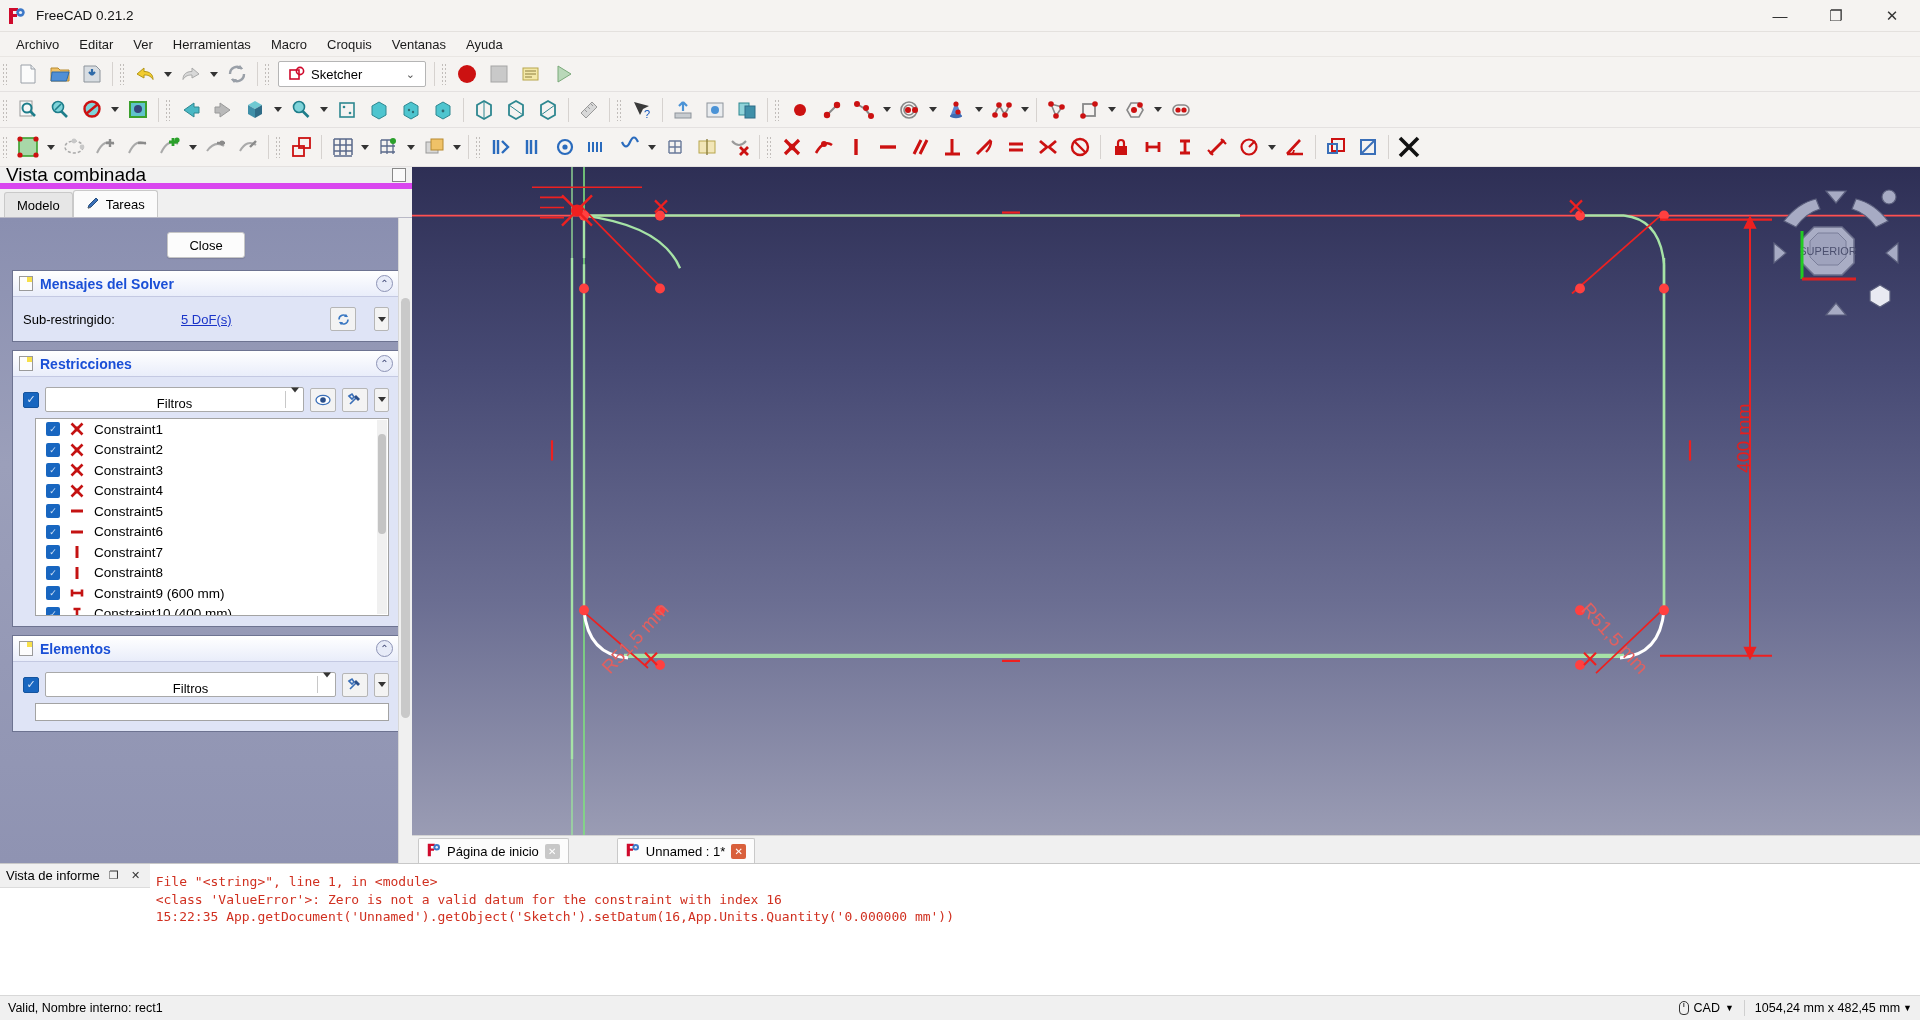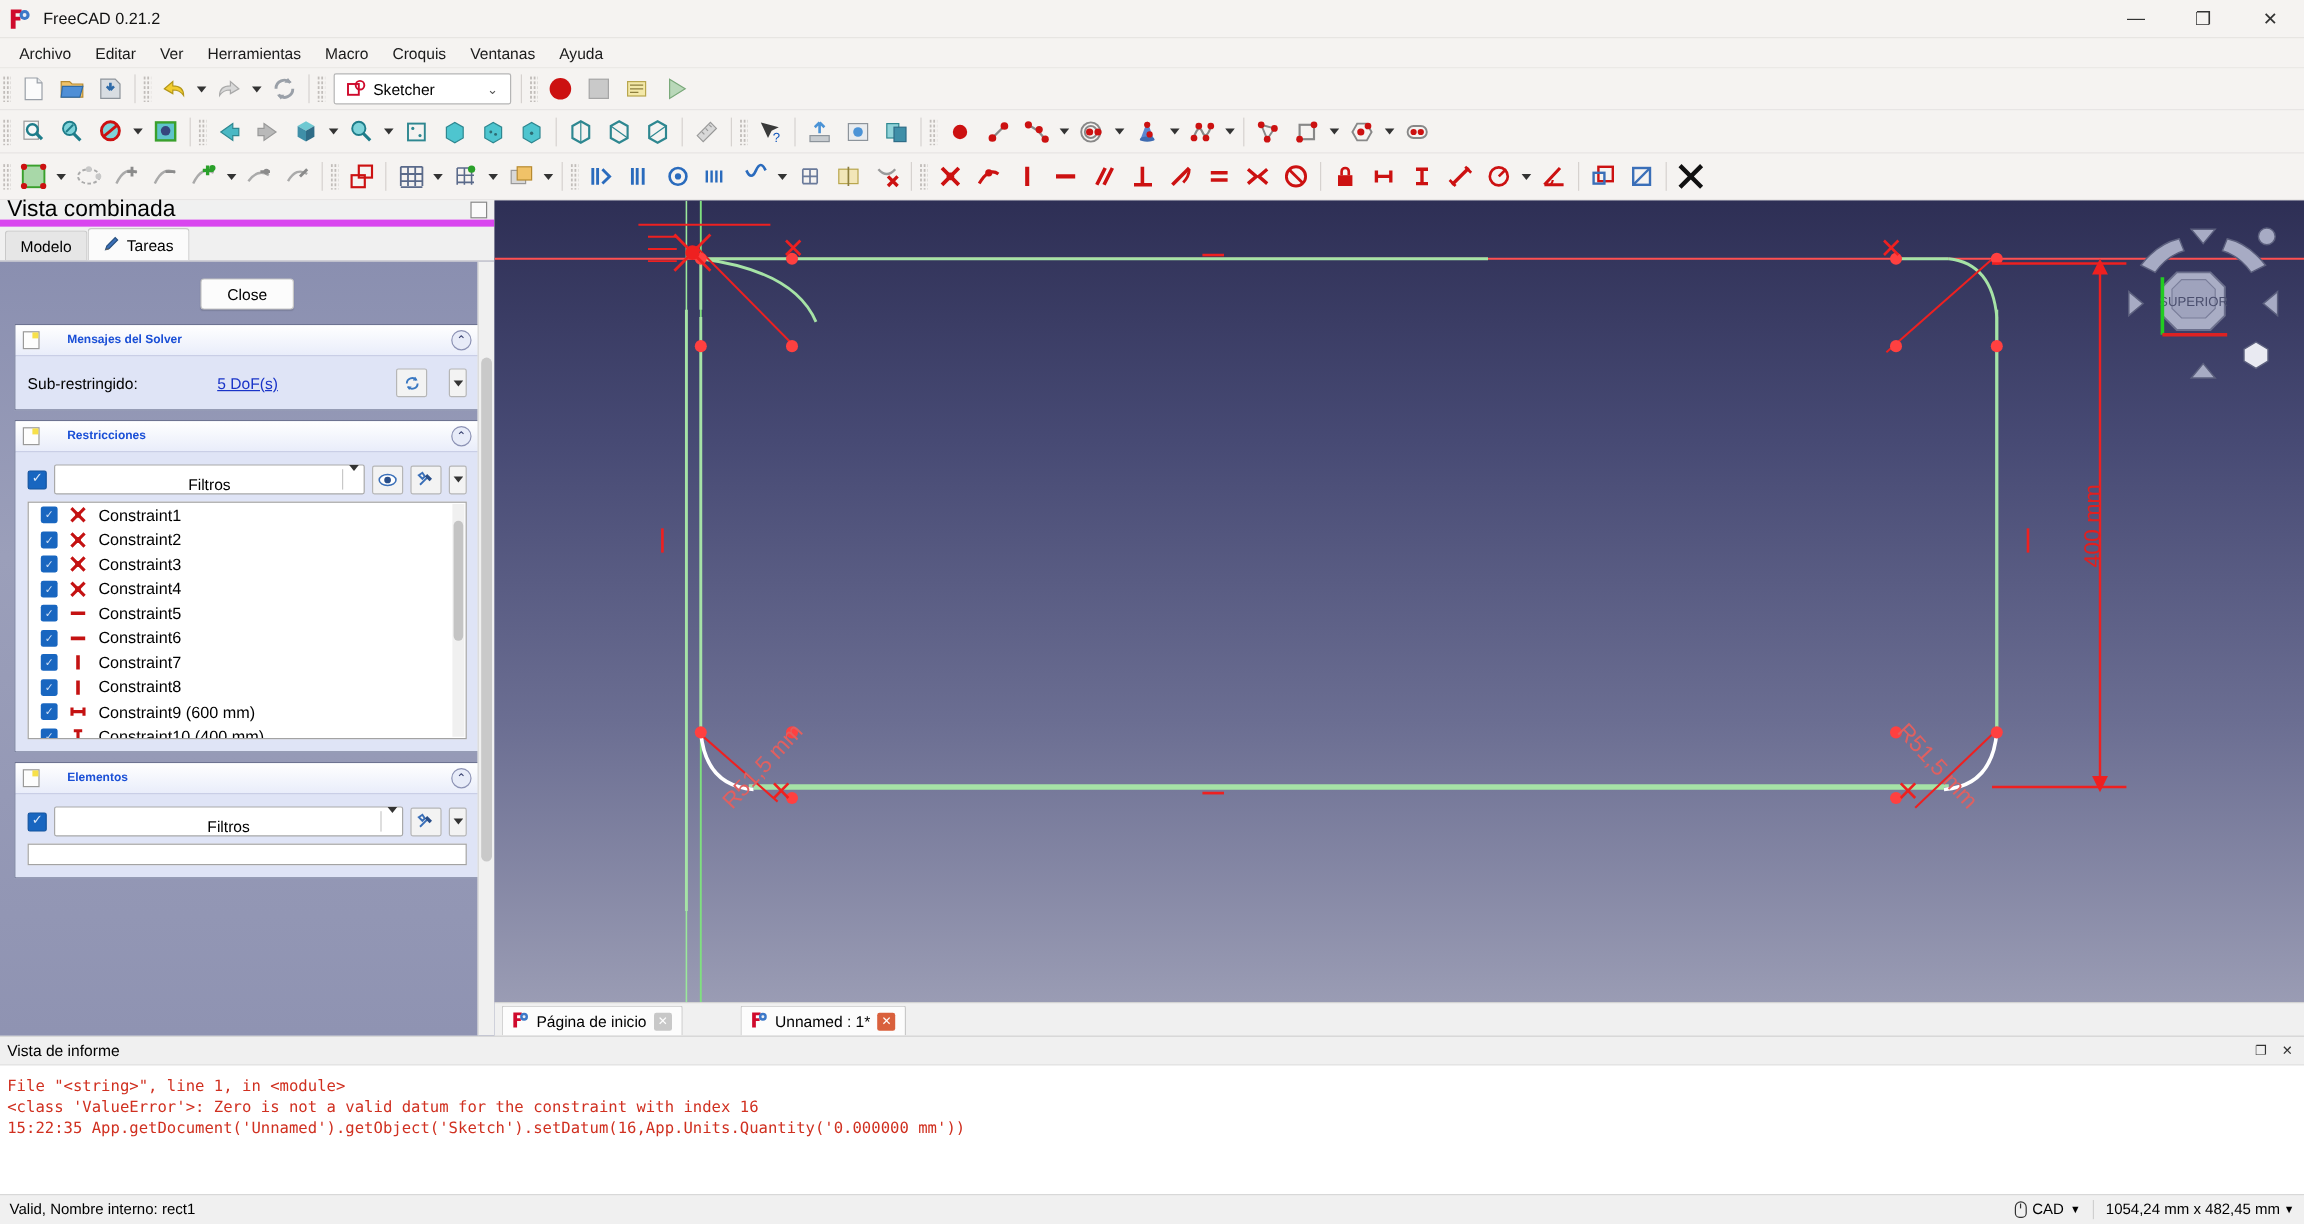--- a/index.html
+++ b/index.html
@@ -87,21 +87,21 @@
     min-width: 78px; height: 26px; background: #fcfcfc; border: 1px solid #c6c6c6;
     border-radius: 3px; display: flex; align-items: center; justify-content: center;
     font-size: 13px; box-shadow: 0 1px 1px rgba(0,0,0,.12);
   }
   .group { margin-bottom: 8px; border: 1px solid #6d7391; background: #dfe4f6; }
   .group-head {
     height: 26px; display: flex; align-items: center; gap: 7px; padding: 0 6px;
     background: linear-gradient(180deg,#ffffff 0%,#e9edfa 100%);
     border-bottom: 1px solid #c4c9e2;
   }
-  .group-head .gtitle { flex:1; color: #1a4fd6; font-weight: bold; font-size: 10px; margin-left: 16px; }
+  .group-head .gtitle { flex:1; color: #1a4fd6; font-weight: bold; font-size: 14px; }
   .note-icon {
     width: 14px; height: 15px; background: #fdfdfd; border: 1px solid #9a9a9a; position: relative;
   }
   .note-icon::after { content:""; position:absolute; right:0; top:0; width:5px; height:5px; background:#f7e04a; }
   .collapse-btn {
     width: 17px; height: 17px; border-radius: 50%; background: #e7ebf8; border: 1px solid #8d93b5;
     display:flex; align-items:center; justify-content:center; font-size: 10px; color:#3a4270;
   }
   .group-body { padding: 10px 10px; background: #dfe4f6; }
   .solver-row { display: flex; align-items: center; gap: 18px; }
@@ -119,21 +119,21 @@
     display: flex; align-items: center; justify-content: center; flex: 0 0 16px;
   }
   .cbx::after { content: "✓"; color: #dbe8f8; font-size: 11px; line-height: 1; }
   .filter-input {
     flex: 1; height: 25px; background: #fff; border: 1px solid #a9a9a9; border-radius: 2px;
     display: flex; align-items: flex-end; justify-content: center; position: relative; font-size: 13px;
   }
   .filter-input .fcaret { position: absolute; right: 4px; top: 50%; transform: translateY(-50%); }
   .filter-input .divline { position:absolute; right:17px; top:3px; bottom:3px; width:1px; background:#c8c8c8; }
   .list-box {
-    background: #fff; border: 1px solid #a3a3a3; height: 198px; overflow: hidden; position: relative;
+    background: #fff; border: 1px solid #a3a3a3; height: 198px; overflow: hidden; position: relative; margin-left: 12px;
   }
   .list-row { height: 20.5px; display: flex; align-items: center; gap: 8px; padding-left: 10px; font-size: 13.5px; }
   .mini-cbx {
     width: 14px; height: 14px; background: #1866c0; border-radius: 2px; flex: 0 0 14px;
     display:flex; align-items:center; justify-content:center;
   }
   .mini-cbx::after { content:"✓"; color:#cfe0f5; font-size:9px; }
   .cicon { width: 18px; flex: 0 0 18px; display: flex; align-items: center; justify-content: center; }
   .vscroll {
     position: absolute; right: 1px; top: 1px; bottom: 1px; width: 10px; background: #f0f0f0;
@@ -161,21 +161,21 @@
     background: #fcfcfc; border: 1px solid #c9c9c9; border-bottom: none;
     font-size: 13px; margin-right: 4px; border-radius: 2px 2px 0 0;
   }
   .tabclose {
     width: 15px; height: 15px; display: flex; align-items: center; justify-content: center;
     font-size: 10px; background: #c8c8c8; color: #fff; border-radius: 2px;
   }
   .tabclose.red { background: #d9603c; }
 
   
-  .report { flex: 0 0 132px; display: flex; flex-direction: column; background: #fff; border-top: 1px solid #c8c8c8; }
+  .report { flex: 0 0 132px; display: flex; flex-direction: row; background: #fff; border-top: 1px solid #c8c8c8; }
   .report-head {
     height: 24px; background: #f0f0f0; display: flex; align-items: center; padding: 0 6px;
     border-bottom: 1px solid #dcdcdc; font-size: 13px;
   }
   .report-head .t { flex: 1; }
   .report-head .hbtn { width: 16px; height: 15px; margin-left: 6px; display:flex; align-items:center; justify-content:center; font-size:11px; color:#333; }
   .report-body {
     flex: 1; overflow: hidden; padding: 1px 6px 0 6px; background: #fff;
     font-family: "DejaVu Sans Mono", monospace; font-size: 13px; line-height: 17.5px; color: #d03020;
   }

